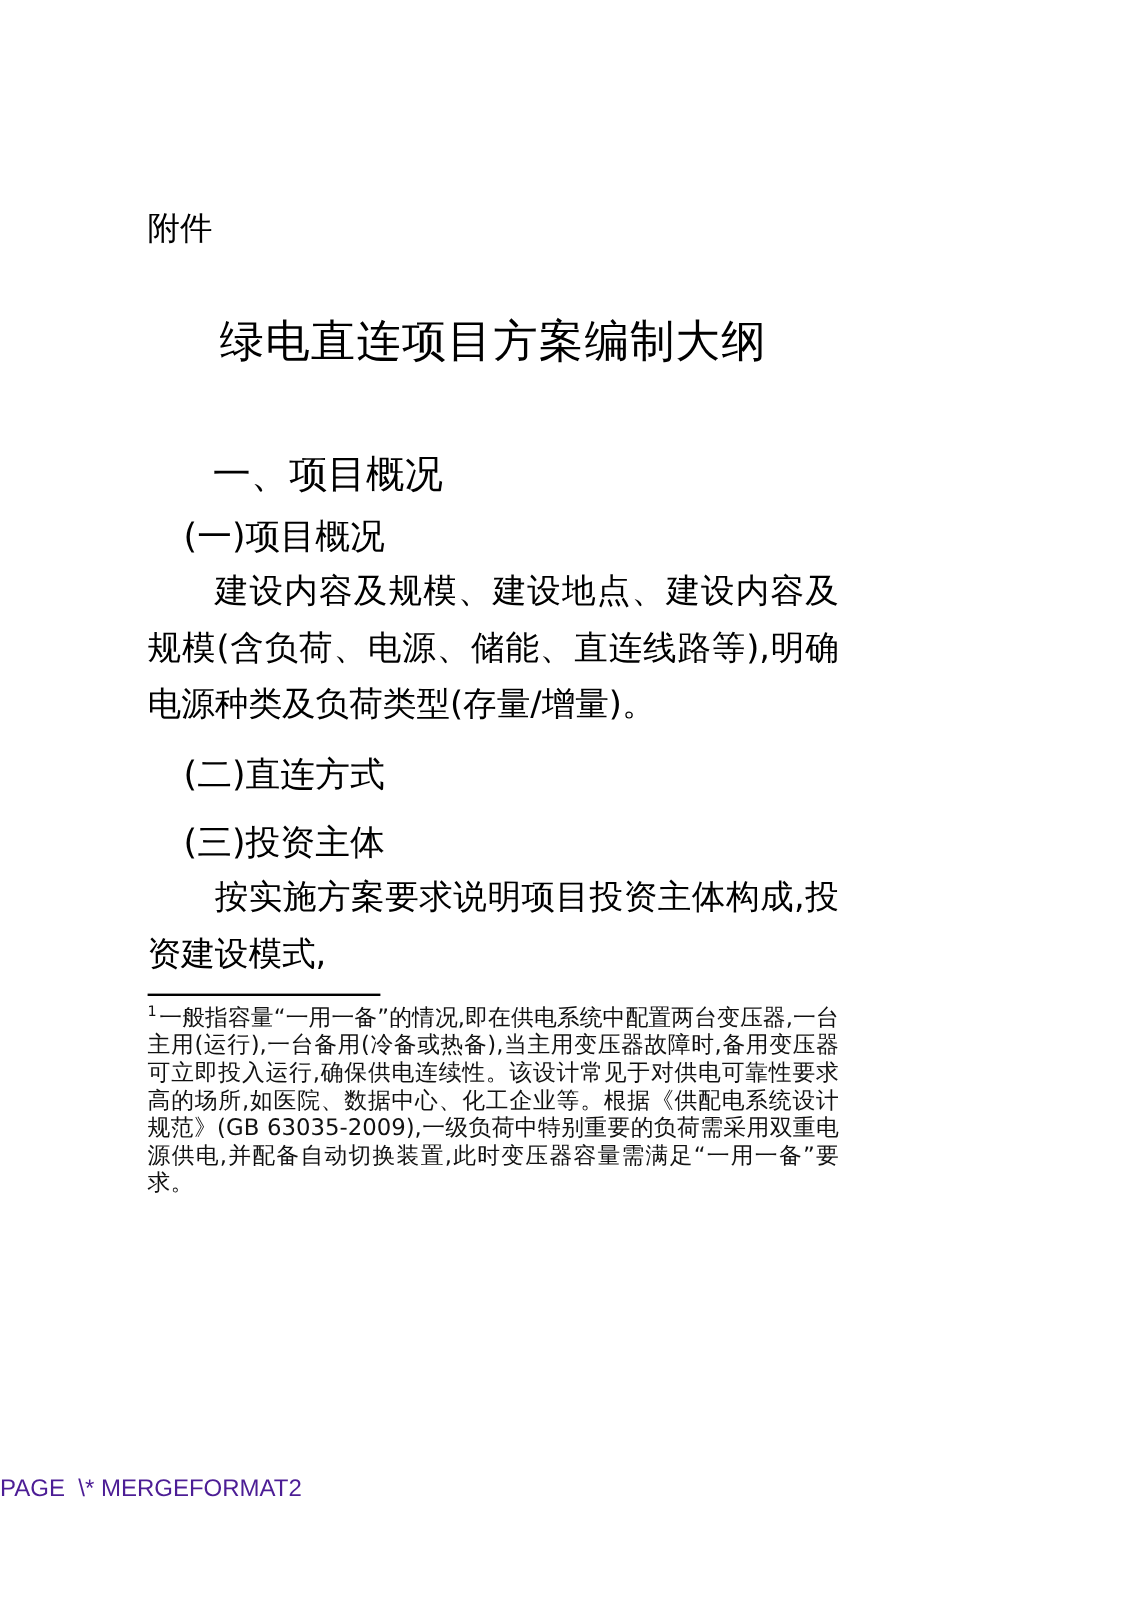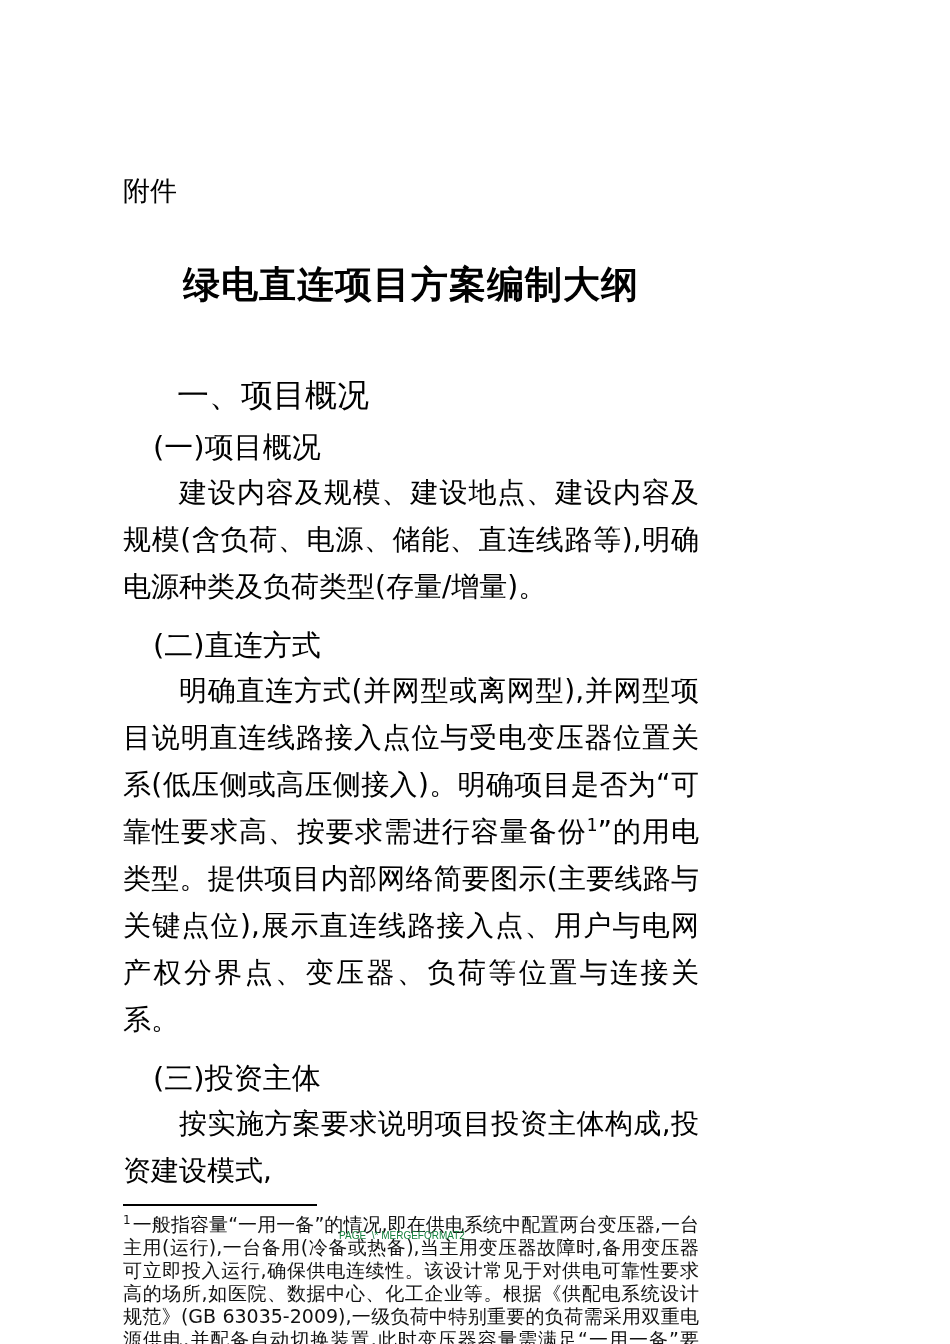--- a/index.html
+++ b/index.html
@@ -14,21 +14,21 @@
     font-family: "DejaVu Sans", "Liberation Sans", sans-serif;
     overflow: hidden;
   }
   .attachment-label {
     font-size: 27px;
     line-height: 30px;
   }
   .doc-title {
     margin-top: 56px;
     font-size: 37px;
-    font-weight: 700;
+    font-weight: 400;
     line-height: 46px;
     text-align: center;
     letter-spacing: 1px;
   }
   .chapter-heading {
     margin-top: 70px;
     font-size: 32px;
     line-height: 34px;
     padding-left: 54px;
   }
@@ -70,23 +70,23 @@
     font-size: 12px;
     vertical-align: super;
     line-height: 0;
     padding-right: 2px;
   }
   .page-footer {
     position: absolute;
     left: 0;
     right: 0;
     top: 1230px;
-    text-align: center;
-    font-size: 10px;
-    color: #15803d;
+    text-align: left;
+    font-size: 20px;
+    color: #4c1d95;
     white-space: pre;
     font-family: "Liberation Sans", sans-serif;
   }
 </style>
 </head>
 <body>
 
 <div class="page">
 
   <div class="attachment-label">附件</div>
@@ -94,21 +94,20 @@
   <div class="doc-title">绿电直连项目方案编制大纲</div>
 
   <div class="chapter-heading">一、项目概况</div>
 
   <div class="section-heading">(一)项目概况</div>
 
   <p class="body-para">建设内容及规模、建设地点、建设内容及规模(含负荷、电源、储能、直连线路等),明确电源种类及负荷类型(存量/增量)。</p>
 
   <div class="section-heading">(二)直连方式</div>
 
-  <p class="body-para"><span>明确直连方式(并网型或离网型),并网型项目说明直连线路接入点位与受电变压器位置关系(低压侧或高压侧接入)。明确项目是否为“可靠性要求高、按要求需进行容量备份</span><sup class="footnote-ref">1</sup><span>”的用电类型。提供项目内部网络简要图示(主要线路与关键点位),展示直连线路接入点、用户与电网产权分界点、变压器、负荷等位置与连接关系。</span></p>
 
   <div class="section-heading">(三)投资主体</div>
 
   <p class="body-para">按实施方案要求说明项目投资主体构成,投资建设模式,</p>
 
   <div class="footnote-block">
     <div class="footnote-separator"></div>
     <div class="footnote-text"><sup class="footnote-marker">1</sup><span>一般指容量“一用一备”的情况,即在供电系统中配置两台变压器,一台主用(运行),一台备用(冷备或热备),当主用变压器故障时,备用变压器可立即投入运行,确保供电连续性。该设计常见于对供电可靠性要求高的场所,如医院、数据中心、化工企业等。根据《供配电系统设计规范》(GB 63035-2009),一级负荷中特别重要的负荷需采用双重电源供电,并配备自动切换装置,此时变压器容量需满足“一用一备”要求。</span></div>
   </div>
 

